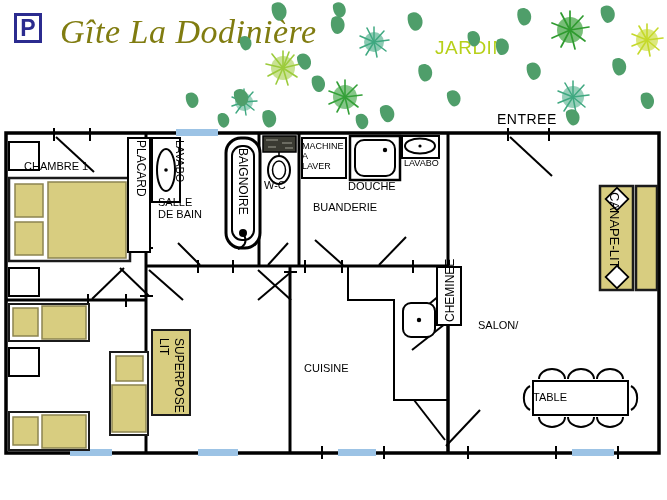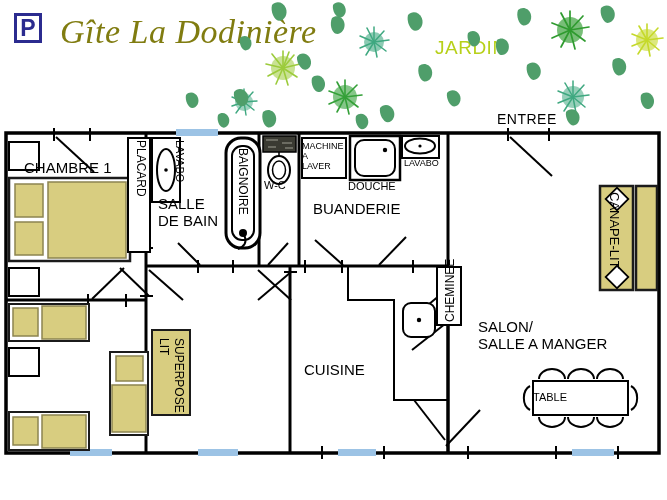--- a/index.html
+++ b/index.html
@@ -81,21 +81,21 @@
     width: 667px; height: 500px;
   }
 
   .room-label {
     position: absolute;
     font-family: "Liberation Sans", sans-serif;
     color: #000000;
     white-space: nowrap;
     line-height: 1.12;
   }
-  .lbl-room   { font-size: 15px; }
+  .lbl-room   { font-size: 11px; }
   .lbl-small  { font-size: 11px; }
   .lbl-tiny   { font-size: 9px; }
   .lbl-center { text-align: left; }
 
   .vert-label {
     position: absolute;
     font-family: "Liberation Sans", sans-serif;
     color: #000000;
     white-space: nowrap;
     transform-origin: 0 0;
@@ -461,21 +461,20 @@
   <div class="room-label lbl-small" style="left:264px; top:179px;">W-C</div>
 
   <div class="room-label lbl-room" style="left:313px; top:201px;">BUANDERIE</div>
 
   <div class="room-label lbl-room" style="left:304px; top:362px;">CUISINE</div>
 
 
 
   <div class="room-label lbl-room lbl-center" style="left:478px; top:319px; width:160px;">
     <div>SALON/</div>
-    <div>SALLE A MANGER</div>
   </div>
 
   <div class="room-label lbl-small" style="left:348px; top:180px;">DOUCHE</div>
 
   <div class="room-label lbl-tiny" style="left:404px; top:158px;">LAVABO</div>
 
   <div class="room-label lbl-tiny lbl-center" style="left:302px; top:141px; width:44px;">
     <div>MACHINE</div>
     <div>A</div>
     <div>LAVER</div>

